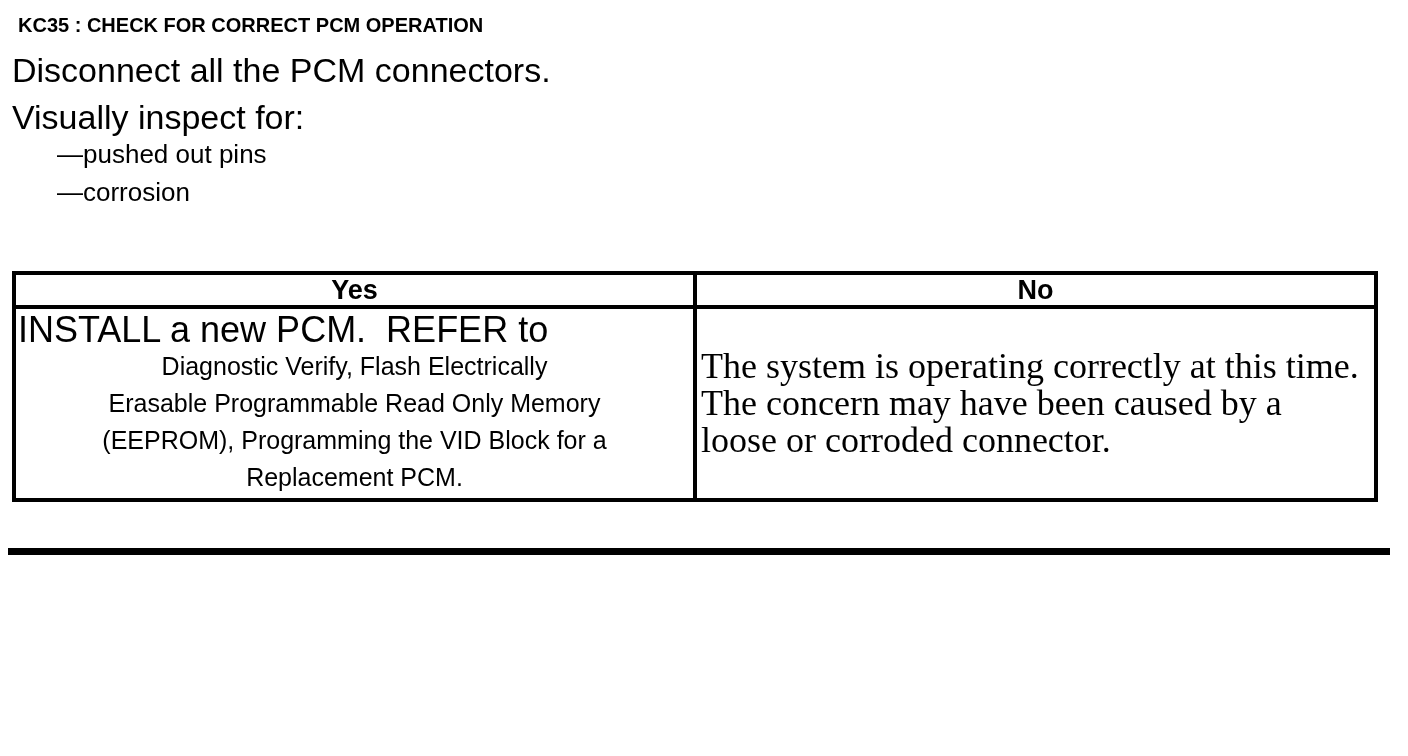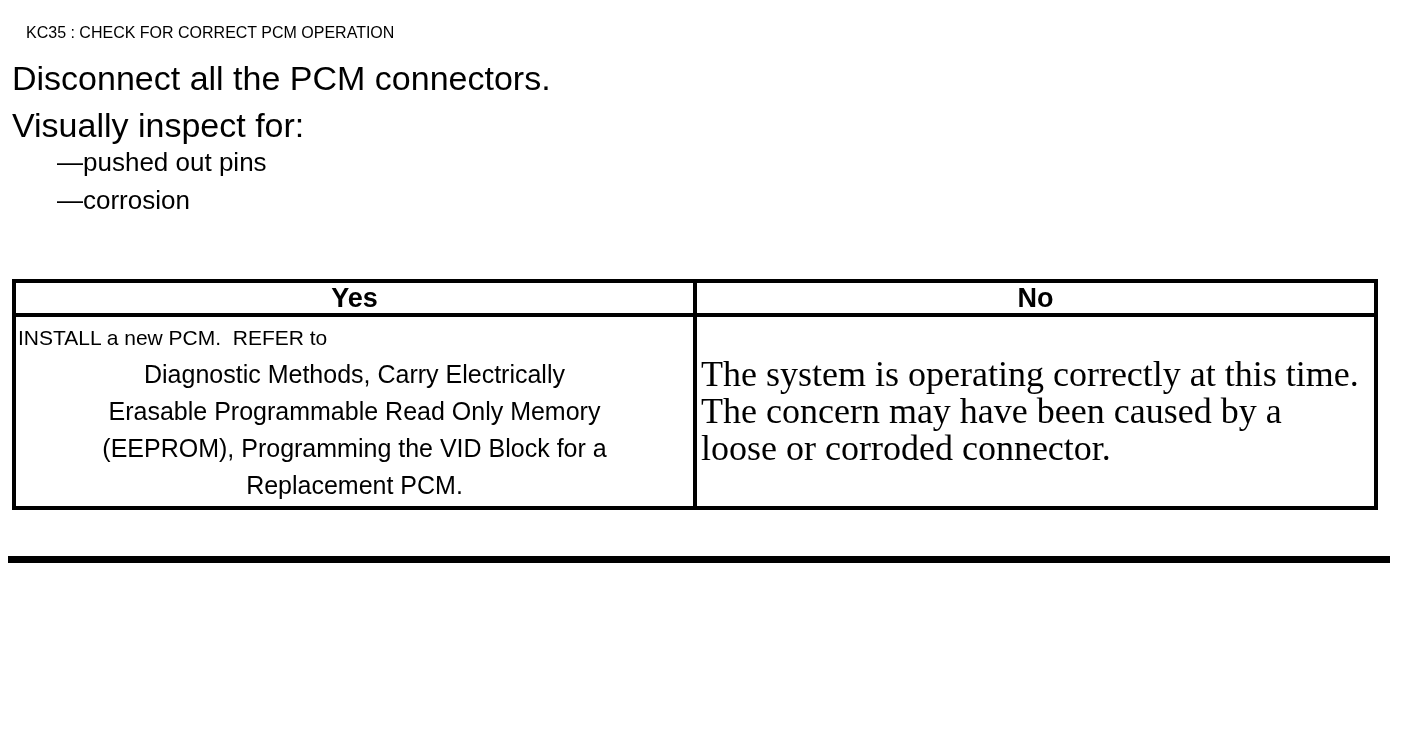--- a/index.html
+++ b/index.html
@@ -14,24 +14,24 @@
     position: relative;
     width: 1408px;
     height: 756px;
     box-sizing: border-box;
     padding: 8px 0 0 12px;
     font-family: "Liberation Sans", sans-serif;
     color: #000000;
     background: #ffffff;
   }
   .heading {
-    font-size: 16px;
+    font-size: 20px;
     line-height: 26px;
-    font-weight: normal;
-    margin: 12px;
+    font-weight: bold;
+    margin: 4px;
     padding-left: 2px;
   }
   .para {
     font-size: 34px;
     line-height: 29px;
     margin: 18px 16px 0 0;
   }
   .dash-item {
     font-size: 26px;
     line-height: 29px;
@@ -69,21 +69,21 @@
     vertical-align: middle;
     padding-left: 4px;
   }
   .cell-line {
     font-size: 25px;
     line-height: 37px;
     text-align: center;
     white-space: pre-wrap;
   }
   .cell-line.first {
-    font-size: 21px;
+    font-size: 36px;
     text-align: left;
   }
   .no-cell .cell-line {
     font-size: 36px;
     text-align: left;
     font-family: Liberation Serif, serif;
   }
   .footer-bar {
     height: 7px;
     background: #000000;
@@ -112,21 +112,21 @@
 
   <table class="decision-table">
     <tbody>
         <tr>
       <th>Yes</th>
       <th>No</th>
     </tr>
     <tr>
       <td class="yes-cell">
         <div class="cell-line first">INSTALL a new PCM.  REFER to</div>
-        <div class="cell-line">Diagnostic Methods, Carry Electrically</div>
+        <div class="cell-line">Diagnostic Verify, Flash Electrically</div>
         <div class="cell-line">Erasable Programmable Read Only Memory</div>
         <div class="cell-line">(EEPROM), Programming the VID Block for a</div>
         <div class="cell-line">Replacement PCM.</div>
       </td>
       <td class="no-cell">
         <div class="cell-line">The system is operating correctly at this time.</div>
         <div class="cell-line">The concern may have been caused by a</div>
         <div class="cell-line">loose or corroded connector.</div>
       </td>
     </tr>

